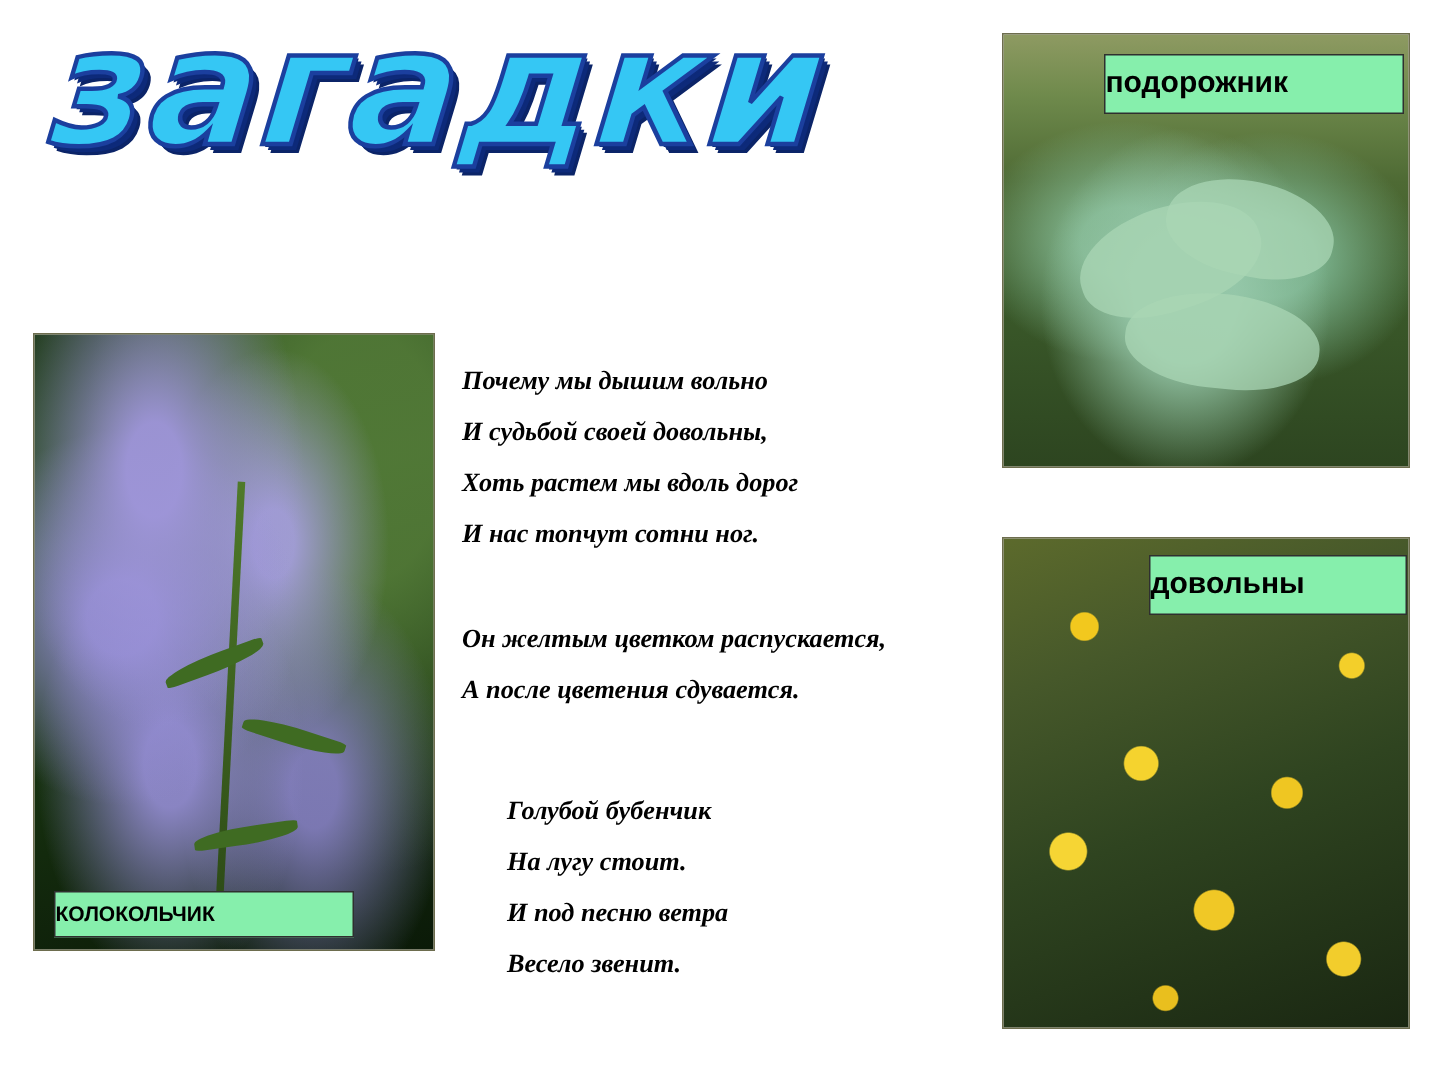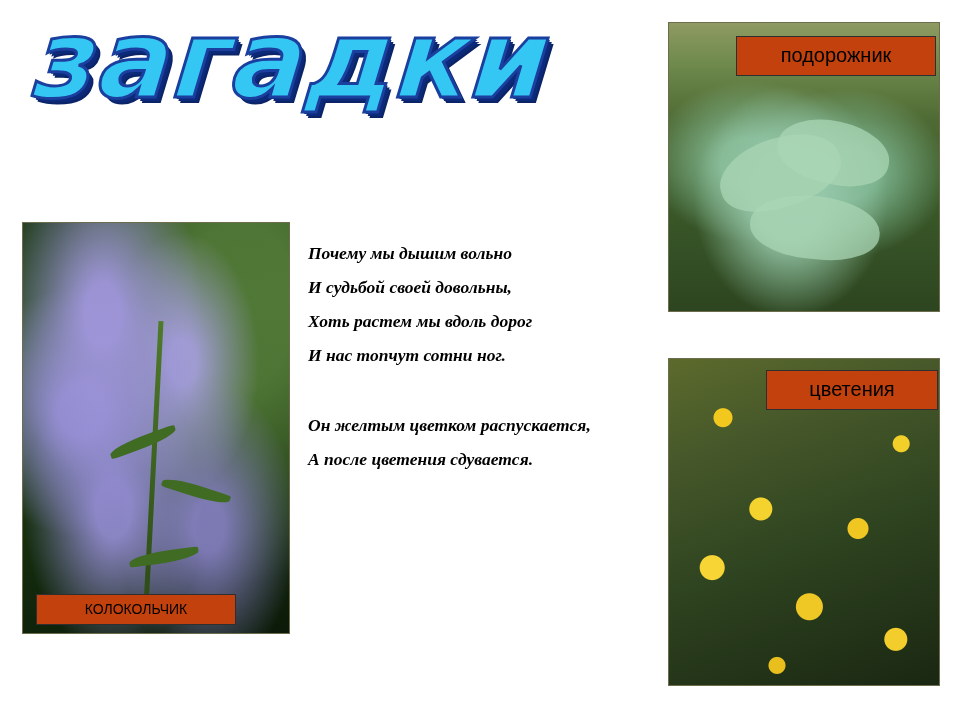--- a/index.html
+++ b/index.html
@@ -119,25 +119,25 @@
       radial-gradient(circle at 16% 64%, #f6d534 0 12px, rgba(0,0,0,0) 13px),
       radial-gradient(circle at 52% 76%, #f0c826 0 13px, rgba(0,0,0,0) 14px),
       radial-gradient(circle at 84% 86%, #f2cd2c 0 11px, rgba(0,0,0,0) 12px),
       radial-gradient(circle at 40% 94%, #e9bf1e 0 8px, rgba(0,0,0,0) 9px),
       linear-gradient(160deg, #5c6a2c 0%, #46582a 25%, #2f4420 55%, #233418 80%, #1a2712 100%);
   }
 
   
   .caption {
     position: absolute;
-    background: #c2410c;
+    background: #86efac;
     border: 1px solid #2f2f2f;
     color: #000000;
-    font-weight: normal;
-    text-align: center;
+    font-weight: bold;
+    text-align: left;
     box-sizing: border-box;
     white-space: nowrap;
   }
   #caption-plantain {
     left: 736px;
     top: 36px;
     width: 200px;
     padding: 7px 0 8px;
     font-size: 20px;
   }
@@ -189,22 +189,26 @@
   <div class="caption" id="caption-bellflower">КОЛОКОЛЬЧИК</div>
 
   <div class="photo" id="photo-plantain">
     <div class="blade" style="left:18%; top:40%; width:46%; height:24%; transform:rotate(-18deg);"></div>
     <div class="blade" style="left:40%; top:34%; width:42%; height:22%; transform:rotate(12deg);"></div>
     <div class="blade" style="left:30%; top:60%; width:48%; height:22%; transform:rotate(6deg);"></div>
   </div>
   <div class="caption" id="caption-plantain">подорожник</div>
 
   <div class="photo" id="photo-dandelion"></div>
-  <div class="caption" id="caption-dandelion">цветения</div>
+  <div class="caption" id="caption-dandelion">довольны</div>
 
   <div class="riddle" id="riddle-2">Он желтым цветком  распускается,
  А после цветения сдувается.</div>
   <div class="riddle" id="riddle-1">Почему мы дышим вольно
 И судьбой своей довольны,
 Хоть растем мы вдоль дорог
  И нас топчут сотни ног.</div>
+  <div class="riddle" id="riddle-3">Голубой бубенчик
+На лугу стоит.
+И под песню ветра
+Весело звенит.</div>
 
 </div>
 
 </body></html>

